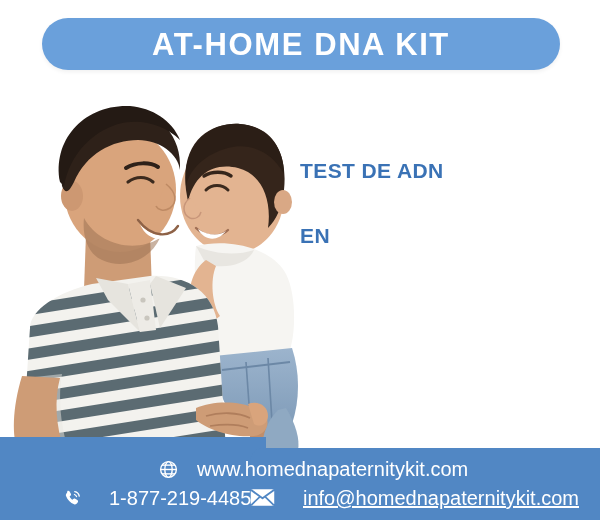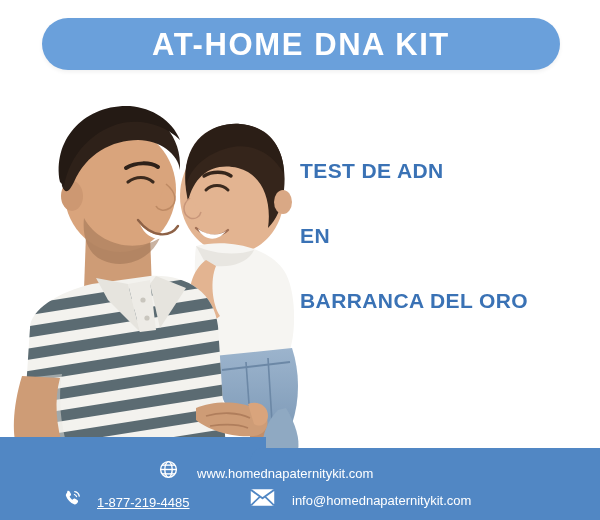--- a/index.html
+++ b/index.html
@@ -52,30 +52,30 @@
     background:#5187C4;
   }
   .footer .band-right{
     position:absolute;left:250px;top:11px;width:350px;height:72px;
     background:#5187C4;border-top-left-radius:14px;
   }
   .footer .rows{
     position:absolute;left:0;top:0;width:600px;height:83px;
   }
   .frow{
-    position:absolute;display:flex;align-items:flex-end;
-    color:#ffffff;font-size:13px;white-space:nowrap;
+    position:absolute;display:flex;align-items:flex-start;
+    color:#ffffff;font-size:20px;white-space:nowrap;
   }
   .frow .ftext{color:#fff;line-height:1;}
   .row-web{left:158px;top:22px;}
   .row-web .ftext{margin-left:18px;}
   .row-phone{left:62px;top:51px;}
-  .row-phone .ftext{margin-left:14px;text-decoration:underline;}
+  .row-phone .ftext{margin-left:26px;}
   .row-mail{left:250px;top:51px;}
-  .row-mail .ftext{margin-left:17px;}
+  .row-mail .ftext{margin-left:28px;text-decoration:underline;}
   .ficon{display:inline-flex;align-items:center;justify-content:center;}
 </style>
 </head>
 <body>
 
 <div class="canvas">
 
   <div class="title-pill">
     <span class="title-text">AT-HOME DNA KIT</span>
   </div>
@@ -176,21 +176,20 @@
       <path d="M196 330 C214 322 244 322 262 334 C272 342 268 356 254 358 C232 360 208 352 196 342 Z" fill="#CE9C76"></path>
       <path d="M206 338 C220 334 238 334 250 340" stroke="#B07E5C" stroke-width="1.8" fill="none"></path>
       <path d="M210 348 C224 346 238 346 248 350" stroke="#B07E5C" stroke-width="1.6" fill="none"></path>
       <path d="M248 326 C258 322 268 328 268 338 C268 346 260 350 254 346 Z" fill="#D9A47C"></path>
     </svg>
   </div>
 
   <div class="headings">
     <div class="hline hl-1">TEST DE ADN</div>
     <div class="hline hl-2">EN</div>
-    <div class="hline hl-3">BARRANCA DEL ORO</div>
   </div>
 
   <div class="footer">
     <div class="band-left"></div>
     <div class="band-right"></div>
 
     <div class="rows">
 
       <div class="frow row-web">
         <span class="ficon">

